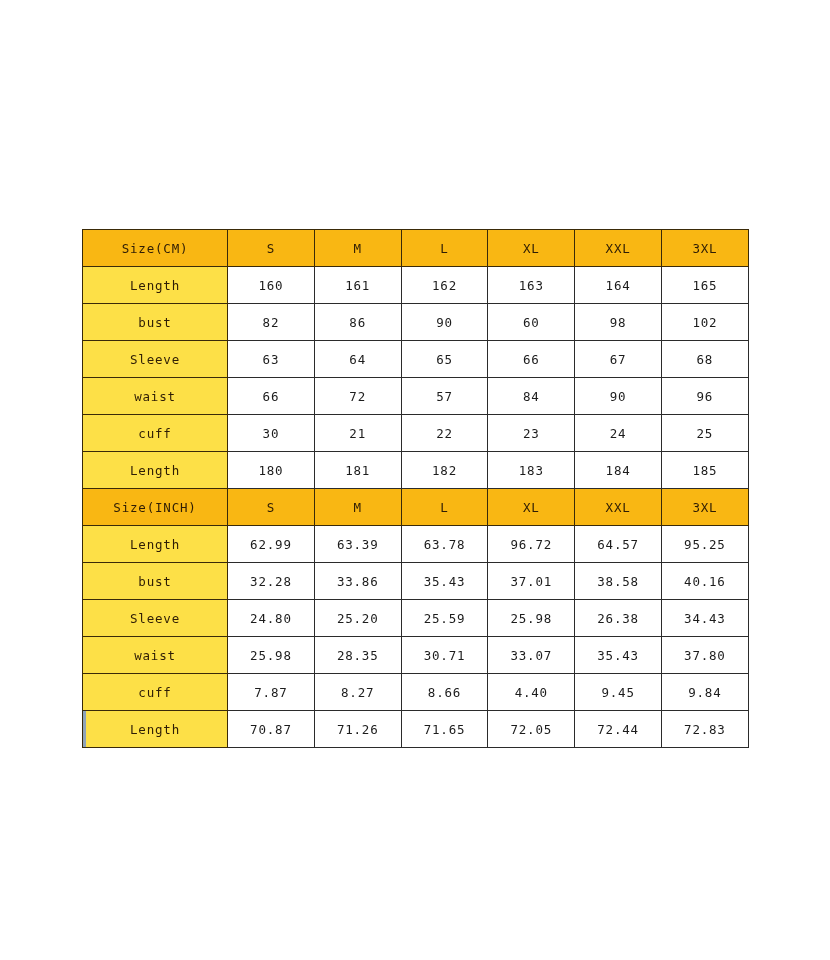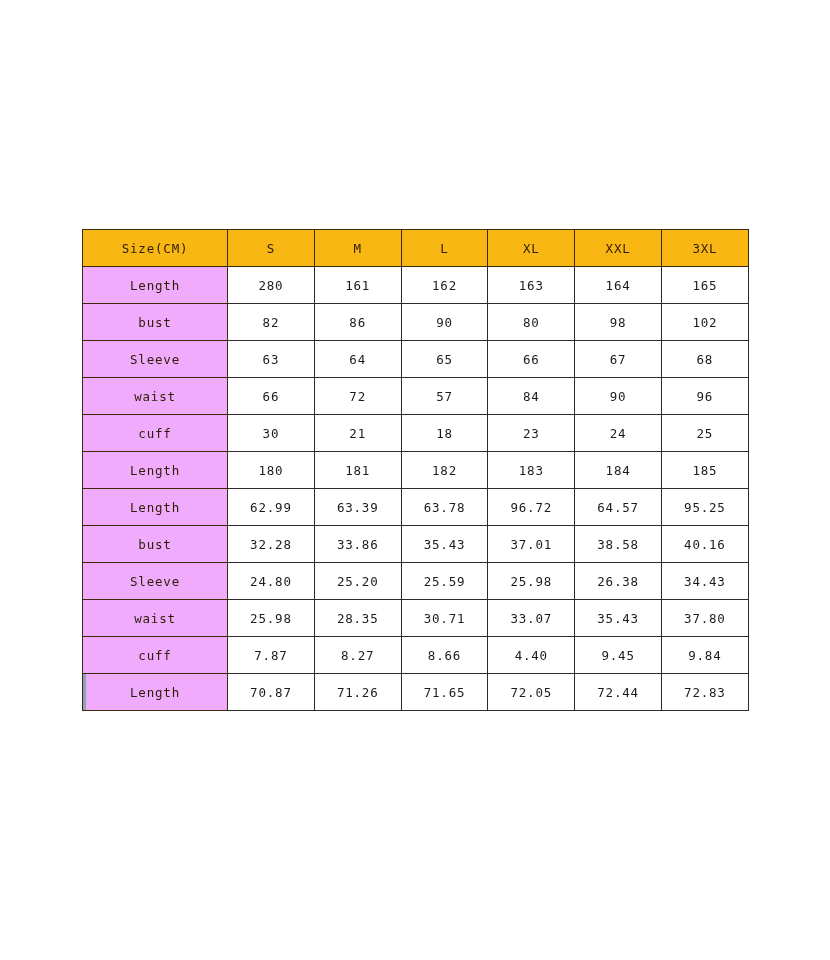--- a/index.html
+++ b/index.html
@@ -47,21 +47,21 @@
     font-size: 12.5px;
     letter-spacing: 0.8px;
     color: #1c1c1c;
     background: #ffffff;
     white-space: nowrap;
     overflow: hidden;
   }
 
   
   table.size-chart td.label-cell {
-    background: #f0abfc;
+    background: #fde047;
     color: #2e1d05;
     border-color: #3a2a08;
     font-size: 12.5px;
   }
 
   
   table.size-chart tr.section-head td {
     background: #f9b713;
     color: #2e1d05;
     border-color: #3a2a08;
@@ -92,33 +92,33 @@
             <td class="label-cell">Size(CM)</td>
             <td>S</td>
             <td>M</td>
             <td>L</td>
             <td>XL</td>
             <td>XXL</td>
             <td>3XL</td>
           </tr>
           <tr>
             <td class="label-cell">Length</td>
-            <td>280</td>
+            <td>160</td>
             <td>161</td>
             <td>162</td>
             <td>163</td>
             <td>164</td>
             <td>165</td>
           </tr>
           <tr>
             <td class="label-cell">bust</td>
             <td>82</td>
             <td>86</td>
             <td>90</td>
-            <td>80</td>
+            <td>60</td>
             <td>98</td>
             <td>102</td>
           </tr>
           <tr>
             <td class="label-cell">Sleeve</td>
             <td>63</td>
             <td>64</td>
             <td>65</td>
             <td>66</td>
             <td>67</td>
@@ -130,33 +130,42 @@
             <td>72</td>
             <td>57</td>
             <td>84</td>
             <td>90</td>
             <td>96</td>
           </tr>
           <tr>
             <td class="label-cell">cuff</td>
             <td>30</td>
             <td>21</td>
-            <td>18</td>
+            <td>22</td>
             <td>23</td>
             <td>24</td>
             <td>25</td>
           </tr>
           <tr>
             <td class="label-cell">Length</td>
             <td>180</td>
             <td>181</td>
             <td>182</td>
             <td>183</td>
             <td>184</td>
             <td>185</td>
+          </tr>
+          <tr class="section-head">
+            <td class="label-cell">Size(INCH)</td>
+            <td>S</td>
+            <td>M</td>
+            <td>L</td>
+            <td>XL</td>
+            <td>XXL</td>
+            <td>3XL</td>
           </tr>
           <tr>
             <td class="label-cell">Length</td>
             <td>62.99</td>
             <td>63.39</td>
             <td>63.78</td>
             <td>96.72</td>
             <td>64.57</td>
             <td>95.25</td>
           </tr>

